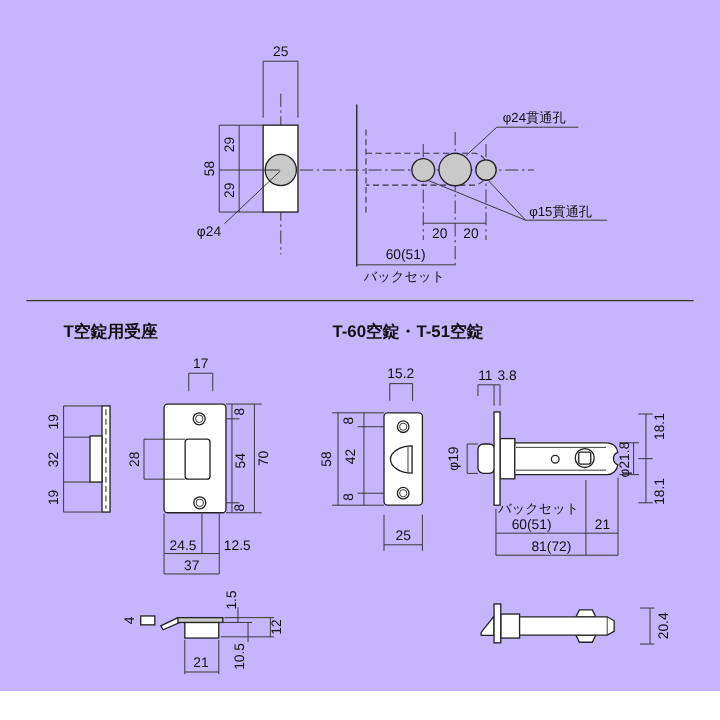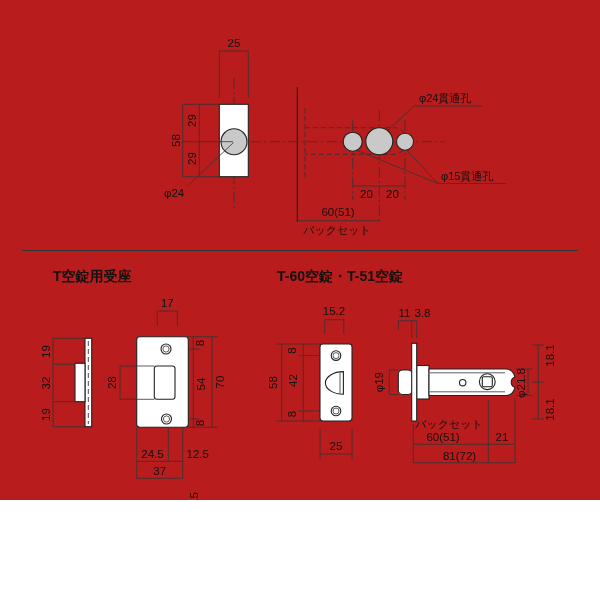--- a/index.html
+++ b/index.html
@@ -1,16 +1,16 @@
 <!DOCTYPE html>
 <html><head>
 <meta charset="utf-8">
 <style>
   html,body{margin:0;padding:0;background:#ffffff;}
-  #stage{width:600px;height:500px;background:#b91c1c;position:relative;font-family:"Liberation Sans",sans-serif;}
+  #stage{width:600px;height:576px;background:#c4b5fd;position:relative;font-family:"Liberation Sans",sans-serif;}
   svg text{fill:#111111;font-family:"Liberation Sans",sans-serif;}
   .num{font-size:11.5px;}
   .jp{font-size:11px;}
   .hdr{font-size:14px;font-weight:bold;}
   .ln{stroke:#222222;stroke-width:1.1;fill:none;}
   .part{stroke:#222222;stroke-width:1.1;fill:#ffffff;}
   .partg{stroke:#222222;stroke-width:1.1;fill:#c8c8c8;}
   .knob{stroke:#222222;stroke-width:1.1;fill:#c9c9c9;}
   .dim{stroke:#333333;stroke-width:0.8;fill:none;}
   .cl{stroke:#333333;stroke-width:0.8;fill:none;stroke-dasharray:11 3 2 3;}

